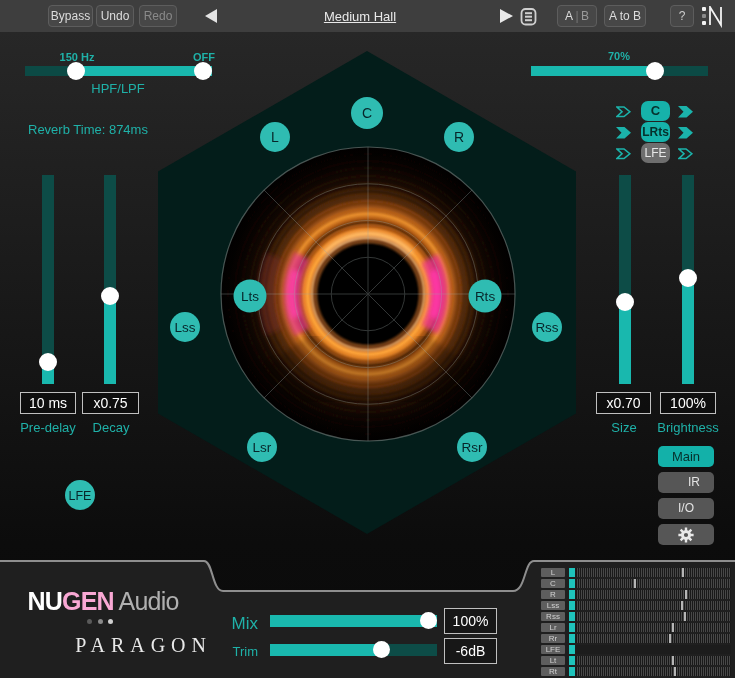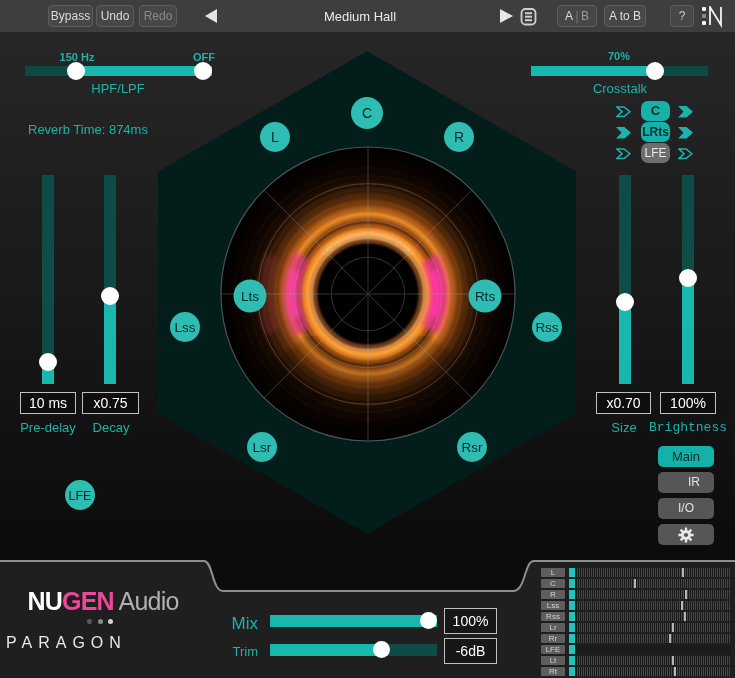--- a/index.html
+++ b/index.html
@@ -133,21 +133,21 @@
     </g>
   </svg>
 
   <div id="topbar">
     <div class="tbtn" style="left:28px;width:45px;margin-left:20px;">Bypass</div>
     <div class="tbtn" style="left:96px;width:38px;">Undo</div>
     <div class="tbtn" style="left:139px;width:38px;color:#8a8a8a;">Redo</div>
     <svg width="18" height="16" style="position:absolute;left:203px;top:8px;">
         <polygon points="14,1 14,15 2,8" fill="#e3e3e3"></polygon>
       </svg>
-    <div style="position:absolute;left:285px;top:9px;width:150px;text-align:center;color:#e9e9e9;font-size:13px;">Medium Hall</div>
+    <div style="position:absolute;left:285px;top:9px;width:150px;text-align:center;color:#e9e9e9;font-size:13px;text-decoration:underline;">Medium Hall</div>
     <svg width="17" height="14" style="position:absolute;left:499px;top:9px;">
         <polygon points="1,0 1,14 14,7" fill="#e9e9e9"></polygon>
       </svg>
     <svg width="18" height="18" style="position:absolute;left:520px;top:8px;">
       <rect x="1.5" y="1" width="14" height="15.5" rx="4" fill="none" stroke="#cfcfcf" stroke-width="1.8"></rect>
       <line x1="5" y1="5.2" x2="12" y2="5.2" stroke="#cfcfcf" stroke-width="2"></line>
       <line x1="5" y1="8.7" x2="12" y2="8.7" stroke="#cfcfcf" stroke-width="2"></line>
       <line x1="5" y1="12.2" x2="12" y2="12.2" stroke="#cfcfcf" stroke-width="2"></line>
     </svg>
     <div class="tbtn" style="left:557px;width:40px;">A <span style="color:#777;">|</span> <span style="color:#999;">B</span></div>
@@ -166,21 +166,20 @@
   <div class="handle" style="left:67px;top:62px;"></div>
   <div class="handle" style="left:194px;top:62px;"></div>
   <div class="teal" style="position:absolute;left:37px;top:51px;width:80px;text-align:center;font-size:11px;font-weight:bold;">150 Hz</div>
   <div class="teal" style="position:absolute;left:164px;top:51px;width:80px;text-align:center;font-size:11px;font-weight:bold;">OFF</div>
   <div class="teal" style="position:absolute;left:48px;top:81px;width:140px;text-align:center;font-size:13px;">HPF/LPF</div>
 
   <div style="position:absolute;left:531px;top:66px;width:177px;height:10px;background:#0c4a45;"></div>
   <div style="position:absolute;left:531px;top:66px;width:124px;height:10px;background:#19b8ae;"></div>
   <div class="handle" style="left:646px;top:62px;"></div>
   <div class="teal" style="position:absolute;left:579px;top:50px;width:80px;text-align:center;font-size:11px;font-weight:bold;">70%</div>
-  <div class="teal" style="position:absolute;left:550px;top:81px;width:140px;text-align:center;font-size:13px;">Crosstalk</div>
 
   <div class="teal" style="position:absolute;left:28px;top:122px;font-size:13px;">Reverb Time: 874ms</div>
   <div class="vtrack" style="left:42px;"></div>
   <div class="vfill" style="left:42px;top:362px;height:22px;"></div>
   <div class="handle" style="left:39px;top:353px;"></div>
   <div class="vtrack" style="left:104px;"></div>
   <div class="vfill" style="left:104px;top:296px;height:88px;"></div>
   <div class="handle" style="left:101px;top:287px;"></div>
   <div class="vbox" style="left:20px;width:56px;">10 ms</div>
   <div class="vbox" style="left:82px;width:57px;">x0.75</div>
@@ -213,42 +212,42 @@
 
   <div class="vtrack" style="left:619px;"></div>
   <div class="vfill" style="left:619px;top:302px;height:82px;"></div>
   <div class="handle" style="left:616px;top:293px;"></div>
   <div class="vtrack" style="left:682px;"></div>
   <div class="vfill" style="left:682px;top:278px;height:106px;"></div>
   <div class="handle" style="left:679px;top:269px;"></div>
   <div class="vbox" style="left:596px;width:55px;">x0.70</div>
   <div class="vbox" style="left:660px;width:56px;">100%</div>
   <div class="slabel" style="left:584px;width:80px;">Size</div>
-  <div class="slabel" style="left:648px;width:80px;font-family:Liberation Mono, monospace;">Brightness</div>
+  <div class="slabel" style="left:648px;width:80px;">Brightness</div>
 
   <div class="rbtn" style="top:446px;background:#13b1a9;color:#07302c;font-weight:500;font-size:13px;">Main</div>
   <div class="rbtn" style="top:472px;padding-left:16px;">IR</div>
   <div class="rbtn" style="top:498px;">I/O</div>
   <div class="rbtn" style="top:524px;">
     <svg width="16" height="16" style="margin-top:2.5px;" viewBox="0 0 16 16">
       <path d="M6.79 3.15 L6.8 0.39 L9.2 0.39 L9.21 3.15 L9.91 3.38 L10.58 3.71 L12.53 1.77 L14.23 3.47 L12.29 5.42 L12.62 6.09 L12.85 6.79 L15.61 6.8 L15.61 9.2 L12.85 9.21 L12.62 9.91 L12.29 10.58 L14.23 12.53 L12.53 14.23 L10.58 12.29 L9.91 12.62 L9.21 12.85 L9.2 15.61 L6.8 15.61 L6.79 12.85 L6.09 12.62 L5.42 12.29 L3.47 14.23 L1.77 12.53 L3.71 10.58 L3.38 9.91 L3.15 9.21 L0.39 9.2 L0.39 6.8 L3.15 6.79 L3.38 6.09 L3.71 5.42 L1.77 3.47 L3.47 1.77 L5.42 3.71 L6.09 3.38 Z M 10.1 8.0 A 2.1 2.1 0 1 0 5.9 8.0 A 2.1 2.1 0 1 0 10.1 8.0 Z" fill="#e8e8e8" fill-rule="evenodd"></path>
     </svg>
   </div>
 
   <svg width="735" height="123" style="position:absolute;left:0;top:555px;">
     <path d="M0 6 H204 C213 6 212 36 223 36 H513 C526 36 524 6 534 6 H735 V123 H0 Z" fill="#1f1f1f"></path>
     <path d="M0 6 H204 C213 6 212 36 223 36 H513 C526 36 524 6 534 6 H735" fill="none" stroke="#8e8e8e" stroke-width="2"></path>
   </svg>
   <div style="position:absolute;left:0px;top:587px;width:206px;text-align:center;font-size:25px;color:#fff;white-space:nowrap;letter-spacing:-0.8px;">
-    <span style="font-weight:bold;">NU</span><span style="font-weight:bold;color:#ec4899;">GEN</span> <span style="color:#b0b0b0;">Audio</span>
+    <span style="font-weight:bold;">NU</span><span style="font-weight:bold;color:#f9a8d4;">GEN</span> <span style="color:#b0b0b0;">Audio</span>
   </div>
   <div style="position:absolute;left:87px;top:619px;width:5px;height:5px;border-radius:50%;background:#5a5a5a;"></div>
   <div style="position:absolute;left:97.5px;top:619px;width:5px;height:5px;border-radius:50%;background:#8a8a8a;"></div>
   <div style="position:absolute;left:108px;top:619px;width:5px;height:5px;border-radius:50%;background:#d0d0d0;"></div>
-  <div style="position:absolute;left:0px;top:634px;width:212px;text-align:left;font-size:16px;letter-spacing:6px;text-indent:6px;color:#e8e8e8;">PARAGON</div>
+  <div style="position:absolute;left:0px;top:634px;width:212px;text-align:right;font-size:20px;letter-spacing:6px;text-indent:6px;color:#e8e8e8;font-family:Liberation Serif, serif;">PARAGON</div>
 
   <div class="teal" style="position:absolute;left:200px;top:614px;width:58px;text-align:right;font-size:17px;">Mix</div>
   <div style="position:absolute;left:270px;top:615px;width:167px;height:12px;background:#19b8ae;"></div>
   <div class="handle" style="left:420px;top:612px;width:17px;height:17px;"></div>
   <div class="vbox" style="left:444px;top:608px;width:53px;height:26px;line-height:24px;">100%</div>
 
   <div class="teal" style="position:absolute;left:200px;top:644px;width:58px;text-align:right;font-size:13px;">Trim</div>
   <div style="position:absolute;left:270px;top:644px;width:167px;height:12px;background:#0d4c47;"></div>
   <div style="position:absolute;left:270px;top:644px;width:112px;height:12px;background:#19b8ae;"></div>
   <div class="handle" style="left:373px;top:641px;width:17px;height:17px;"></div>

